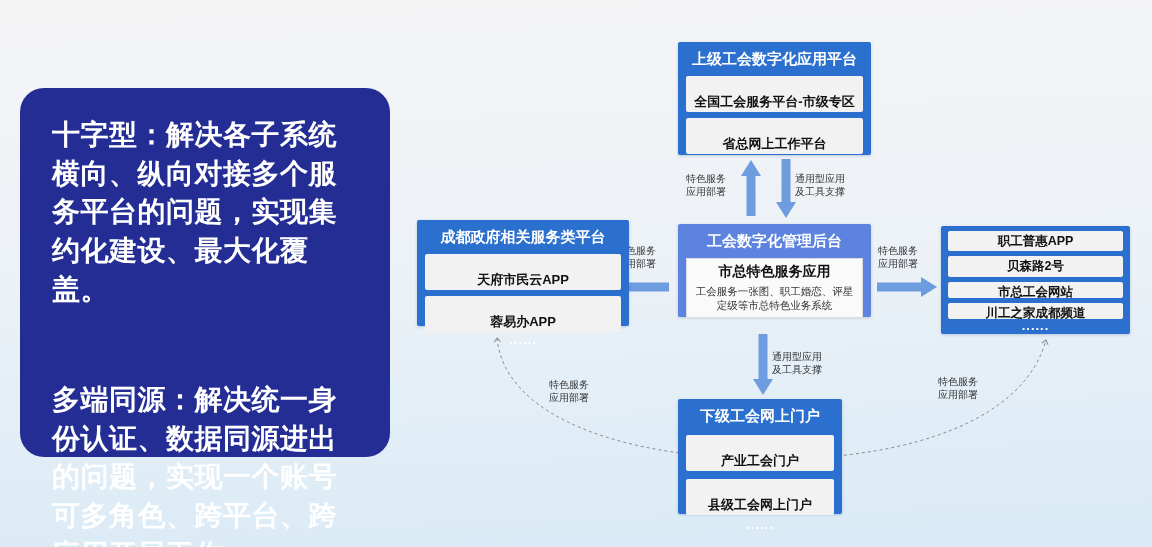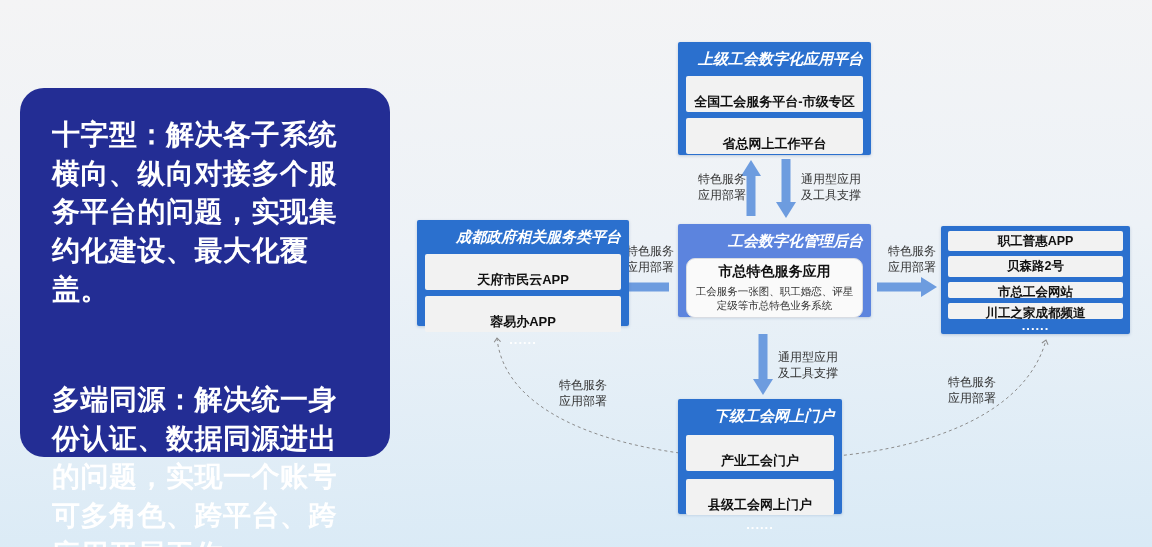--- a/index.html
+++ b/index.html
@@ -12,44 +12,44 @@
            background:#232d94;border-radius:24px;box-sizing:border-box;
            padding:28px 32px;color:#ffffff;font-weight:bold;
            font-size:28px;line-height:1.38;letter-spacing:0.5px;}
   .summary p{margin:0;}
   .summary p + p{margin-top:72px;}
 
   
   .node{position:absolute;box-sizing:border-box;background:#2b70ce;
         border-radius:2px;padding:6px 8px;display:flex;flex-direction:column;
         gap:6px;box-shadow:0 1px 3px rgba(40,80,140,.25);}
-  .node-title{color:#fff;font-weight:bold;font-size:15px;text-align:right;
-              padding:2px 0 1px;white-space:nowrap;font-style:italic;}
+  .node-title{color:#fff;font-weight:bold;font-size:15px;text-align:center;
+              padding:2px 0 1px;white-space:nowrap;}
   .chip{background:#f2f2f2;color:#111;font-weight:bold;font-size:13px;
         text-align:center;border-radius:2px;padding:18px 2px;line-height:1.3;
         white-space:nowrap;overflow:hidden;}
   .dots{color:#fff;font-weight:bold;text-align:center;font-size:13px;
         line-height:6px;letter-spacing:1px;margin-top:-1px;}
   .node-top{left:678px;top:42px;width:193px;height:113px;}
   .node-left{left:417px;top:220px;width:212px;height:106px;}
   .node-center{left:678px;top:224px;width:193px;height:93px;background:#5c84de;}
   .node-right{left:941px;top:226px;width:189px;height:108px;gap:5px;padding:5px 7px;}
   .node-bottom{left:678px;top:399px;width:164px;height:115px;gap:8px;}
   .node-right .chip{font-size:12.5px;padding:2px 2px;}
   .chip-row{display:flex;gap:5px;flex-direction:column;}
   .chip-row .chip{flex:1;}
-  .inner-panel{background:#fafafa;border:1px solid #d9dce2;border-radius:9px;
+  .inner-panel{background:#fafafa;border:1px solid #d9dce2;border-radius:0;
                padding:3px 5px 5px;}
   .inner-title{color:#111;font-weight:bold;font-size:14px;text-align:center;
                margin:1px 0 3px;}
   .inner-desc{color:#333;font-size:10.5px;line-height:1.35;text-align:center;}
 
   
-  .alabel{position:absolute;color:#333;font-size:12px;line-height:1.3;
-          text-align:right;white-space:pre-line;}
+  .alabel{position:absolute;color:#333;font-size:10px;line-height:1.3;
+          text-align:left;white-space:pre-line;}
   .lbl-top-special{left:686px;top:172px;width:60px;}
   .lbl-top-general{left:795px;top:172px;width:66px;}
   .lbl-mid-general{left:772px;top:350px;width:66px;}
   .lbl-left{left:616px;top:244px;width:58px;}
   .lbl-right{left:878px;top:244px;width:58px;}
   .lbl-curve-left{left:549px;top:378px;width:58px;}
   .lbl-curve-right{left:938px;top:375px;width:58px;}
 
   svg.overlay{position:absolute;left:0;top:0;pointer-events:none;}
 </style>

